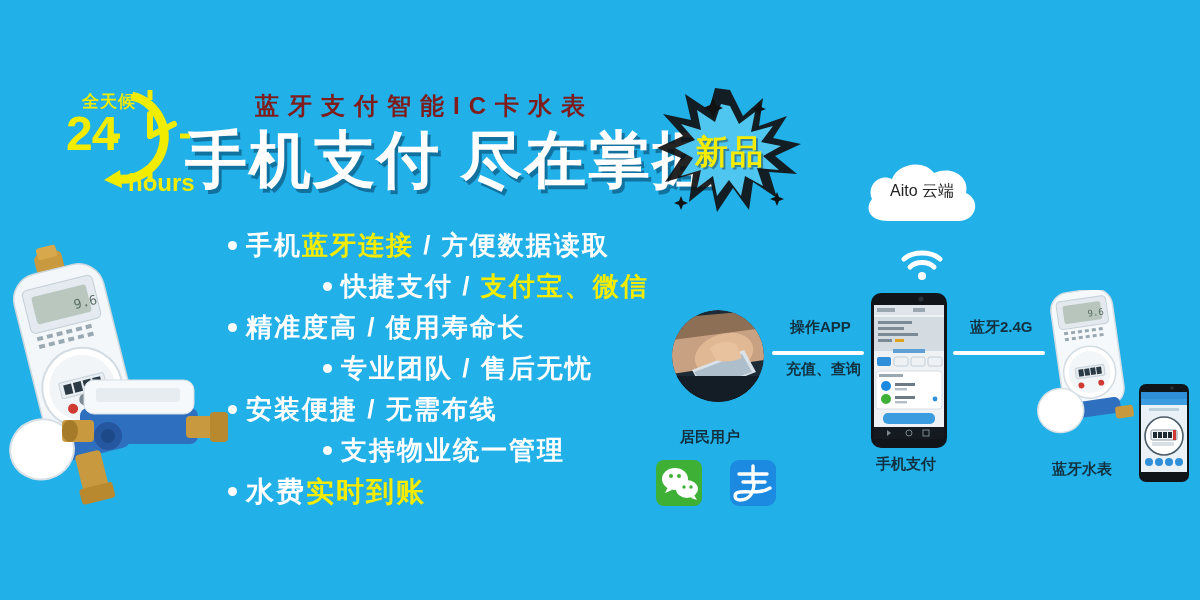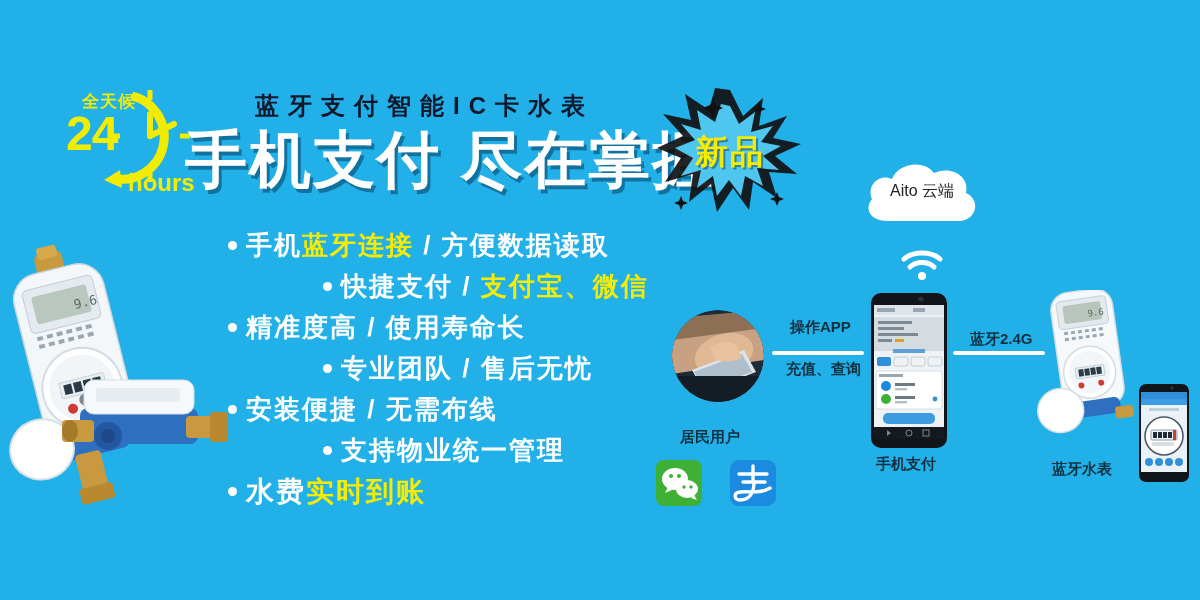--- a/index.html
+++ b/index.html
@@ -23,21 +23,21 @@
     line-height:1;letter-spacing:-1px;text-align:right;
   }
   .badge24 .hours{
     position:absolute;left:68px;top:58px;color:#f2ec00;font-size:24px;font-weight:bold;
     line-height:1;
     margin-top:29px;
   }
 
   
   .subtitle{
-    position:absolute;left:255px;top:90px;color:#0f172a;font-size:24px;font-weight:bold;
+    position:absolute;left:255px;top:90px;color:#7f1d1d;font-size:24px;font-weight:bold;
     letter-spacing:9px;white-space:nowrap;
   }
   .headline{
     position:absolute;left:185px;top:118px;color:#ffffff;font-size:62px;font-weight:bold;
     letter-spacing:2px;white-space:nowrap;
     text-shadow:3px 4px 0 rgba(0,40,70,.45);
   }
 
   
   .burst{position:absolute;left:655px;top:86px;width:150px;height:128px;}
@@ -305,21 +305,21 @@
       <g fill="#7d8790">
         <path d="M20 140 l-4 -3 v6 z"></path>
           <circle cx="38" cy="140" r="3" fill="none" stroke="#7d8790"></circle>
         <rect x="52" y="137" width="6" height="6" fill="none" stroke="#7d8790"></rect>
       </g>
     </svg>
   </div>
   <div class="lbl" style="left:876px;top:455px;">手机支付</div>
 
   <div class="conn" style="left:953px;top:351px;width:92px;"></div>
-  <div class="diag-lbl" style="left:970px;top:318px;margin-top:12px;">蓝牙2.4G</div>
+  <div class="diag-lbl" style="left:970px;top:318px;">蓝牙2.4G</div>
 
   <div class="meter-right">
     <svg width="140" height="150" viewBox="0 0 140 150">
       <g transform="rotate(-8 70 70)">
         <rect x="38" y="0" width="62" height="118" rx="18" fill="#f6f9fb" stroke="#d4dde3" stroke-width="1.5"></rect>
         <rect x="44" y="8" width="50" height="28" rx="4" fill="#e3e9ee" stroke="#c6d0d8"></rect>
         <rect x="50" y="13" width="38" height="18" rx="2" fill="#b7c5bd"></rect>
         <text x="74" y="27" font-family="DejaVu Sans Mono, monospace" font-size="9" fill="#5c7068">9.6</text>
         <g fill="#9aa8b2">
           <rect x="48" y="39" width="4" height="3"></rect>

